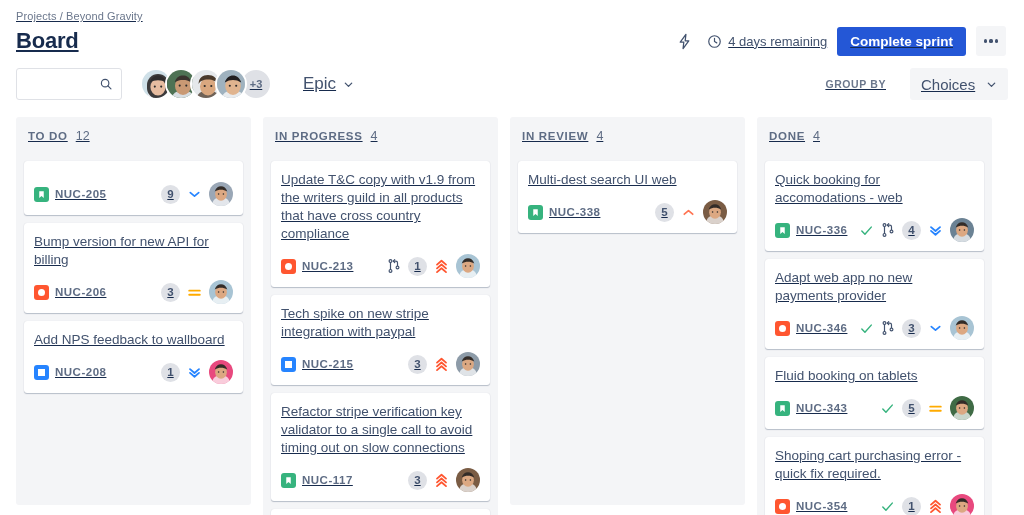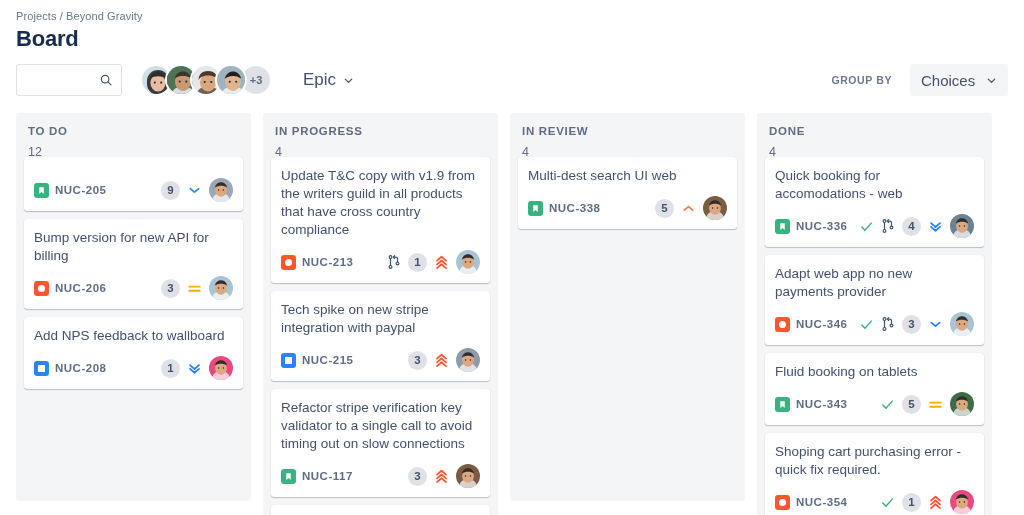--- a/index.html
+++ b/index.html
@@ -4,21 +4,21 @@
 <style>
   * { box-sizing: border-box; margin: 0; padding: 0; }
   html, body {
     width: 1024px; height: 515px;
     background: #ffffff;
     font-family: "Liberation Sans", sans-serif;
     color: #172B4D;
     overflow: hidden;
   }
   
-  .page { width: 1024px; height: 515px; position: relative; }
+  .page { width: 1024px; height: 515px; position: relative; text-decoration: underline; }
   .hdr { padding: 8px 16px 0 16px; }
   .breadcrumb {
     font-size: 11px; color: #6B778C; letter-spacing: .1px;
     height: 16px; line-height: 16px;
   }
   .title-row { display: flex; align-items: center; justify-content: space-between; margin-top: 2px; gap: 16px; }
   .page-title { font-size: 22px; font-weight: 700; color: #172B4D; letter-spacing: -.2px; }
   .hdr-right { display: flex; align-items: center; gap: 10px; padding-right: 2px; }
   .icon-btn {
     width: 26px; height: 26px; display: flex; align-items: center; justify-content: center;
@@ -57,37 +57,37 @@
     background: #DFE1E6; color: #5E6C84; font-size: 11px; font-weight: 600;
     display: flex; align-items: center; justify-content: center; flex: none;
   }
   .epic-btn {
     margin-left: 22px; display: flex; align-items: center; gap: 7px;
     background: transparent; border: none; border-radius: 3px; padding: 6px 9px;
     font-size: 17px; color: #42526E; cursor: pointer; font-family: "Liberation Sans", sans-serif;
   }
   .toolbar-spacer { flex: 1; }
   .groupby-label {
-    font-size: 10.5px; font-weight: 700; color: #6B778C; letter-spacing: .6px; margin-right: 18px; text-align: right;
+    font-size: 10.5px; font-weight: 700; color: #6B778C; letter-spacing: .6px; margin-right: 24px; text-align: right;
   }
   .choices-btn {
     background: #F4F5F7; border: none; border-radius: 3px; min-width: 98px; height: 32px;
     display: flex; align-items: center; justify-content: space-between; gap: 10px;
     padding: 0 11px; font-size: 15px; color: #42526E; cursor: pointer;
     font-family: "Liberation Sans", sans-serif;
   }
 
   
   .board { display: flex; gap: 12px; padding: 17px 16px 0 16px; align-items: flex-start; }
   .col {
     width: 235px; flex: none; background: #F4F5F7; border-radius: 3px;
     padding: 10px 8px 8px 8px; min-height: 388px;
     display: flex; flex-direction: column;
   }
-  .col-head { display: flex; align-items: baseline; gap: 8px; padding: 2px 4px 0 4px; height: 24px; flex-direction: column; }
+  .col-head { display: flex; align-items: baseline; gap: 8px; padding: 2px 4px 0 4px; height: 24px; }
   .col-name { font-size: 11.5px; font-weight: 700; letter-spacing: .7px; color: #5E6C84; }
   .col-count { font-size: 12.5px; color: #5E6C84; }
   .cards { display: flex; flex-direction: column; gap: 8px; margin-top: 10px; }
   .card {
     background: #fff; border-radius: 3px; padding: 10px 10px 9px 10px;
     box-shadow: 0 1px 1px rgba(9,30,66,.25), 0 0 1px rgba(9,30,66,.15);
     cursor: pointer;
   }
   .card-title { font-size: 13.5px; line-height: 18px; color: #42526E; }
   .card-foot { display: flex; align-items: center; margin-top: 11px; }
@@ -113,20 +113,48 @@
 </style>
 </head>
 <body>
 
 <div class="page">
 
   <div class="hdr">
     <div class="breadcrumb">Projects / Beyond Gravity</div>
     <div class="title-row">
       <div class="page-title">Board</div>
+      <div class="hdr-right">
+
+        <button class="icon-btn">
+          <span>
+            <svg width="17" height="17" viewBox="0 0 24 24" fill="none" stroke="#42526E" stroke-width="1.8" stroke-linecap="round" stroke-linejoin="round">
+              <path d="M14 2 6 13h5l-1 9 8-11h-5z"></path>
+            </svg>
+          </span>
+        </button>
+
+        <div class="days-wrap">
+          <span>
+            <svg width="15" height="15" viewBox="0 0 24 24" fill="none" stroke="#42526E" stroke-width="1.9">
+              <circle cx="12" cy="12" r="9.2"></circle>
+                <path d="M12 6.8V12l3.6 2.2" stroke-linecap="round"></path>
+            </svg>
+          </span>
+          <span>4 days remaining</span>
+        </div>
+
+        <button class="btn-primary">Complete sprint</button>
+
+        <button class="more-btn">
+          <i></i>
+          <i></i>
+          <i></i>
+        </button>
+      </div>
     </div>
   </div>
 
   <div class="toolbar">
     <div class="search-box">
       <input type="text" value="" placeholder="" style="">
       <span>
         <svg width="14" height="14" viewBox="0 0 24 24" fill="none" stroke="#42526E" stroke-width="2">
           <circle cx="10.5" cy="10.5" r="6.4"></circle>
             <path d="M15.3 15.3 20.5 20.5" stroke-linecap="round"></path>

